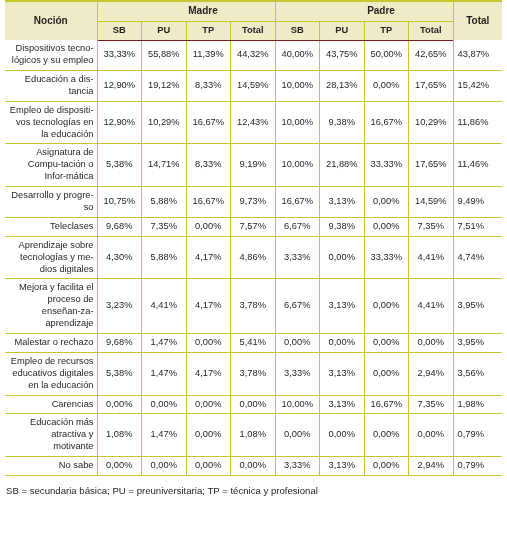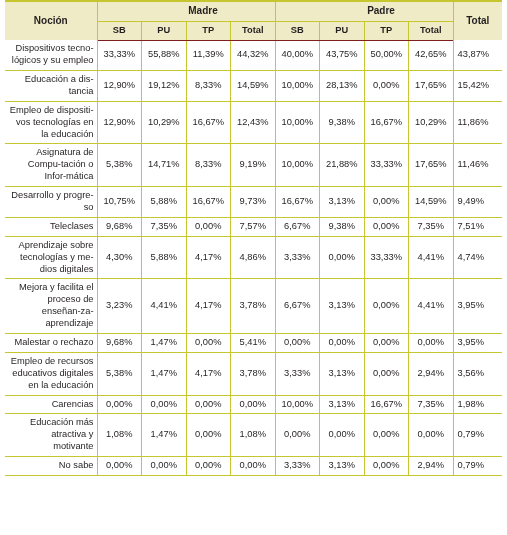--- a/index.html
+++ b/index.html
@@ -294,14 +294,15 @@
           <td class="cell-num">0,00%</td>
           <td class="cell-num">3,33%</td>
           <td class="cell-num">3,13%</td>
           <td class="cell-num">0,00%</td>
           <td class="cell-num">2,94%</td>
           <td class="cell-grand">0,79%</td>
         </tr>
       </tbody>
   </table>
 
+  <div class="footnote">SB = secundaria básica; PU = preuniversitaria; TP = técnica y profesional</div>
 
 </div>
 
 </body></html>

